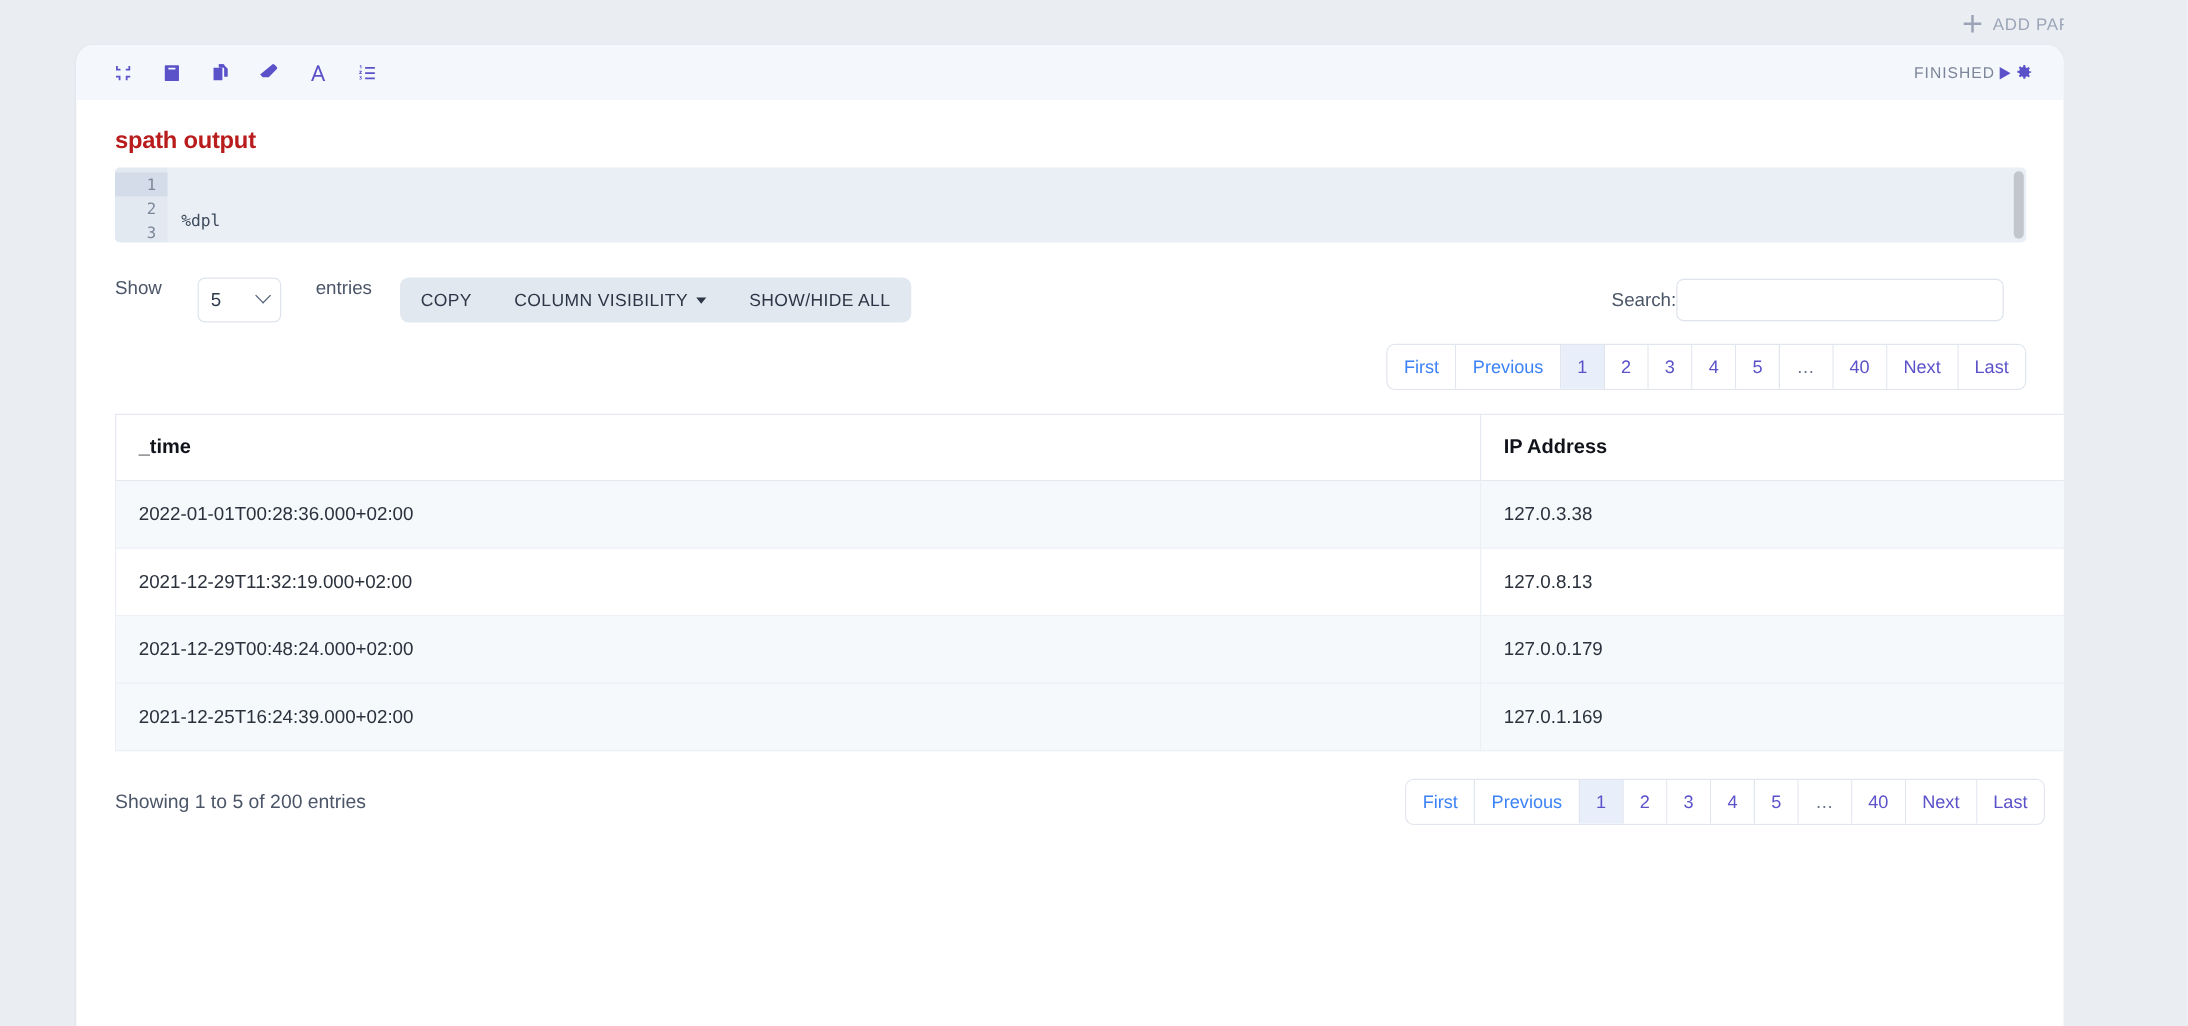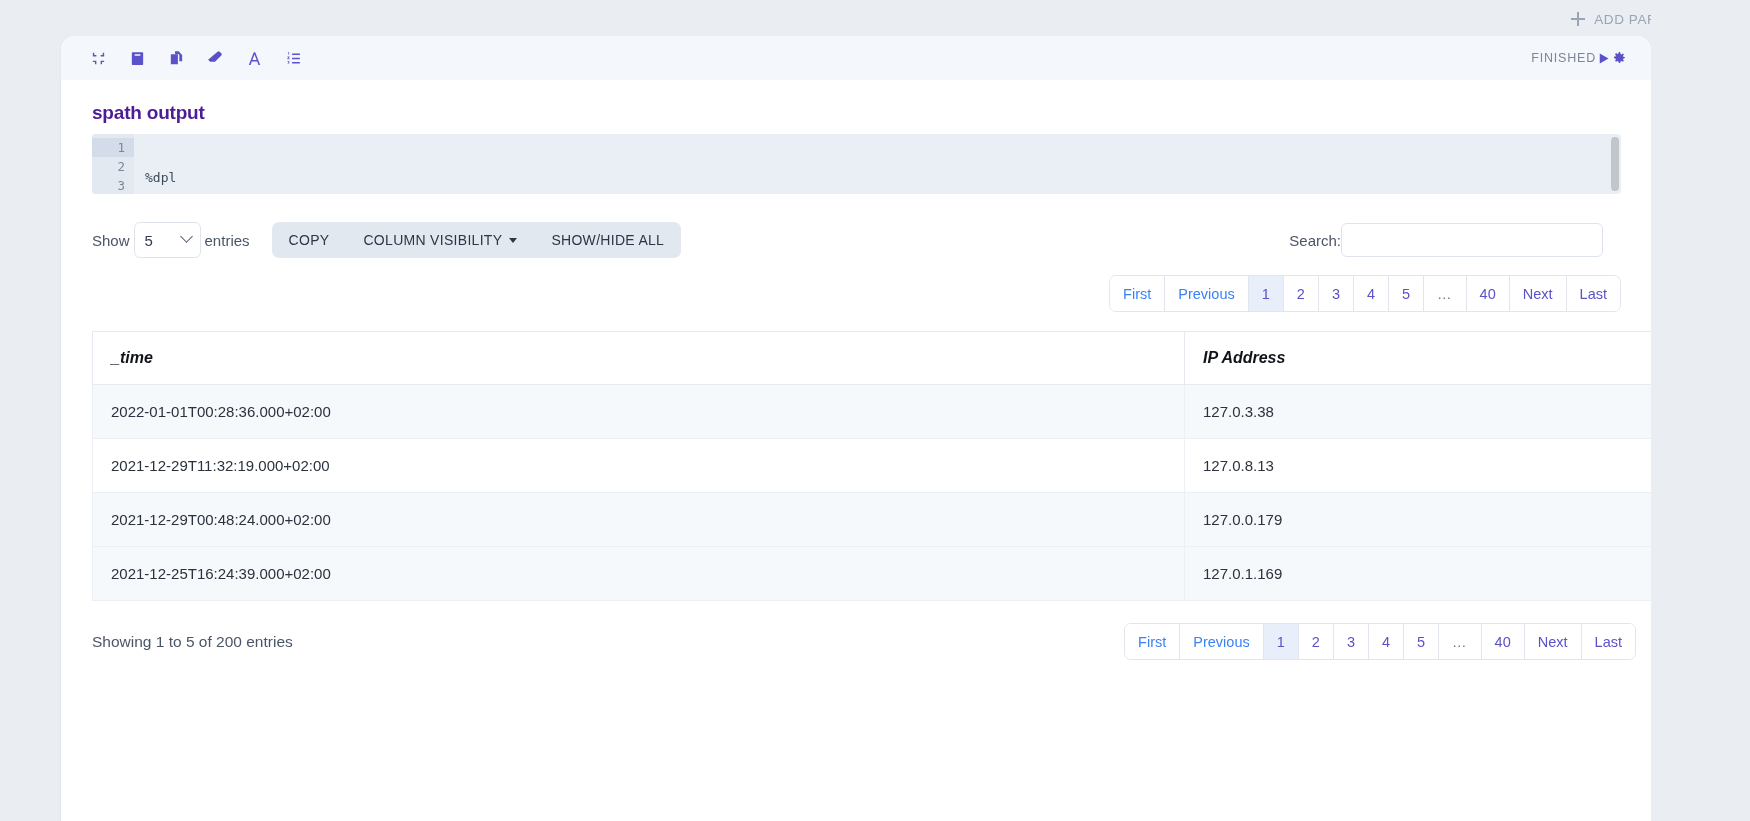--- a/index.html
+++ b/index.html
@@ -62,21 +62,21 @@
   .toolbar-right { display: flex; align-items: center; }
   .status-text {
     color: #7c8599; font-size: 12.5px; letter-spacing: 0.8px; font-weight: 500;
   }
   .run-icon, .gear-icon { color: #5b51c9; display: flex; align-items: center; cursor: pointer; }
 
   
   .panel-body { padding: 0 0 0 0; }
   .para-title {
     margin: 22px 0 10px 31px;
-    font-size: 19px; font-weight: bold; color: #4c1d95;
+    font-size: 19px; font-weight: bold; color: #b91c1c;
     letter-spacing: -0.2px;
   }
 
   
   .editor {
     margin: 0 30px 0 31px;
     background: #eaeff5;
     border-radius: 4px;
     display: flex;
     position: relative;
@@ -103,21 +103,21 @@
     position: absolute; right: 2px; top: 3px; width: 8px; height: 54px;
     background: #c2c6cb; border-radius: 4px;
   }
 
   
   .controls {
     display: flex; align-items: center;
     margin: 26px 0 0 31px;
     height: 40px;
   }
-  .show-group { display: flex; align-items: center; gap: 4px; }
+  .show-group { display: flex; gap: 28px; }
   .show-label, .entries-label { font-size: 15px; color: #4b5568; }
   .length-select {
     appearance: none; -webkit-appearance: none;
     width: 67px; height: 36px;
     border: 1px solid #dfe4ec; border-radius: 6px;
     background: #fff; color: #2f3a4d; font-size: 15px;
     padding: 0 10px;
     font-family: "Liberation Sans", sans-serif;
     cursor: pointer;
   }
@@ -187,21 +187,20 @@
     background: #fff;
   }
   table.dt thead th {
     text-align: left;
     font-size: 16px; font-weight: bold; color: #10131a;
     padding: 17px 0 17px 18px;
     border-top: 1px solid #e6eaf0;
     border-bottom: 1px solid #e6eaf0;
     border-right: 1px solid #e6eaf0;
     background: #fff;
-    font-style: italic;
   }
   table.dt thead th:first-child { border-left: 1px solid #e6eaf0; }
   table.dt tbody td {
     font-size: 15px; color: #2b323d;
     padding: 18px 0 18px 18px;
     border-bottom: 1px solid #eceff4;
     border-right: 1px solid #eceff4;
   }
   table.dt tbody td:first-child { border-left: 1px solid #eceff4; }
   table.dt tbody tr.odd td { background: #f6f9fc; }

